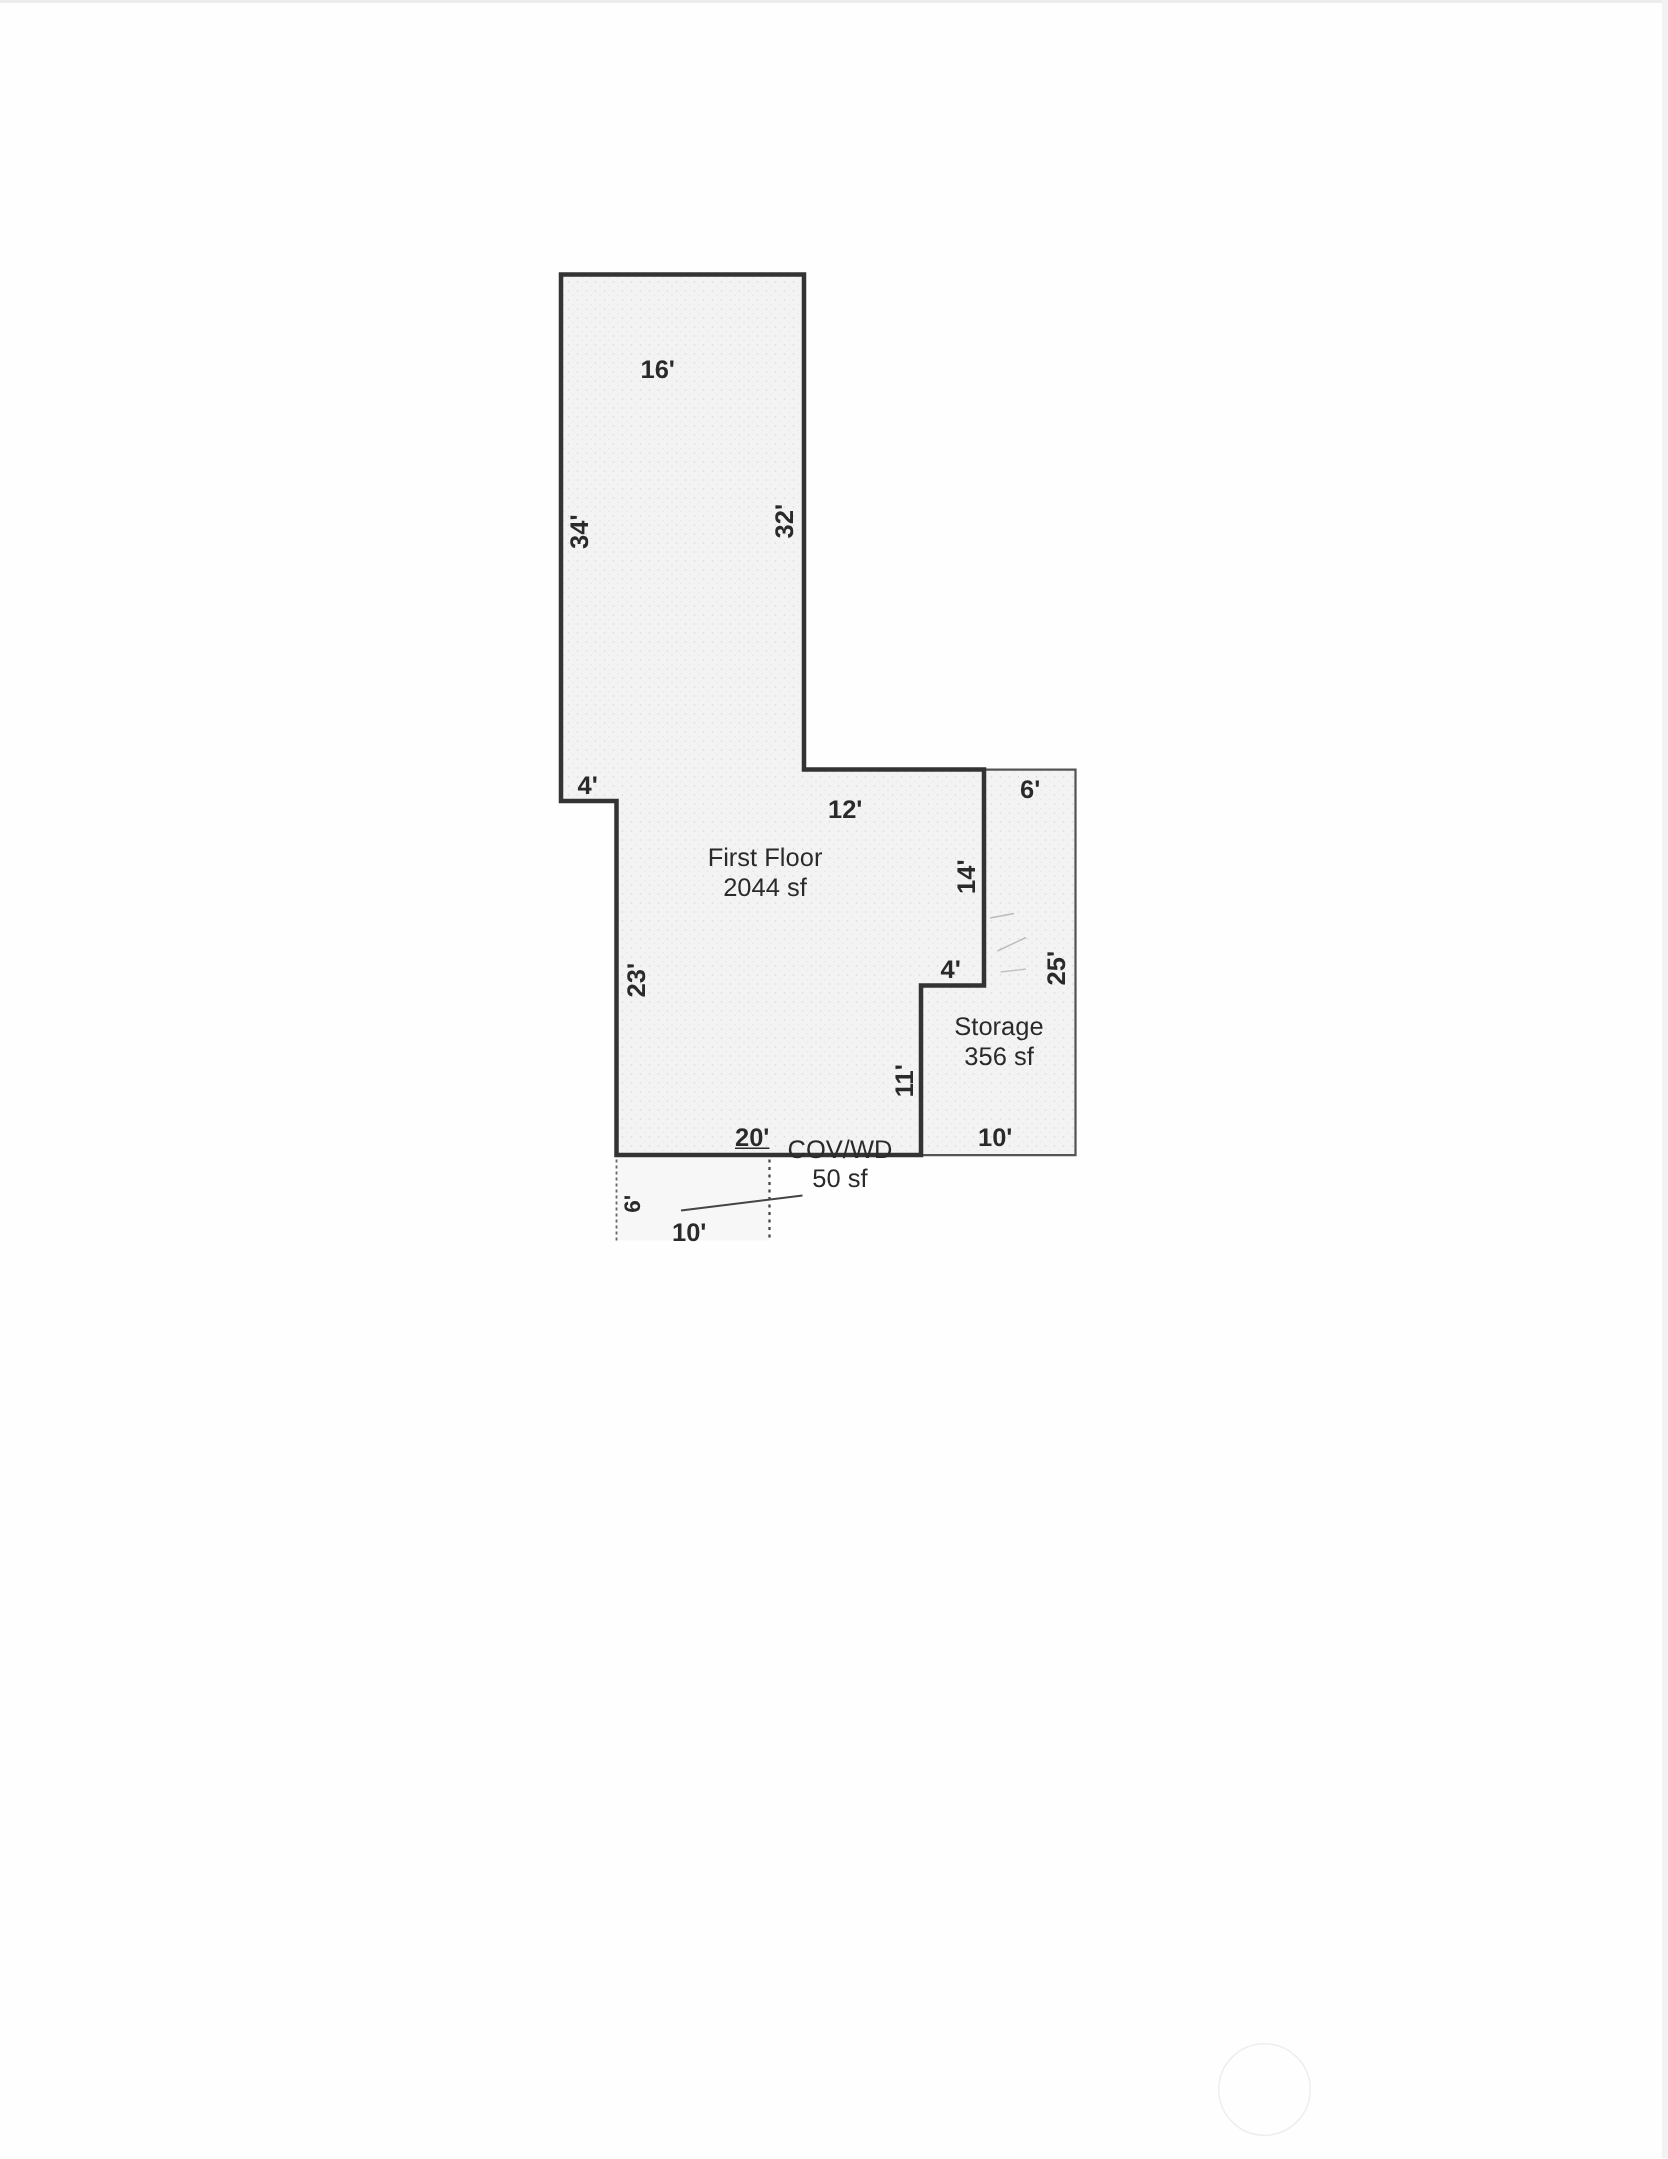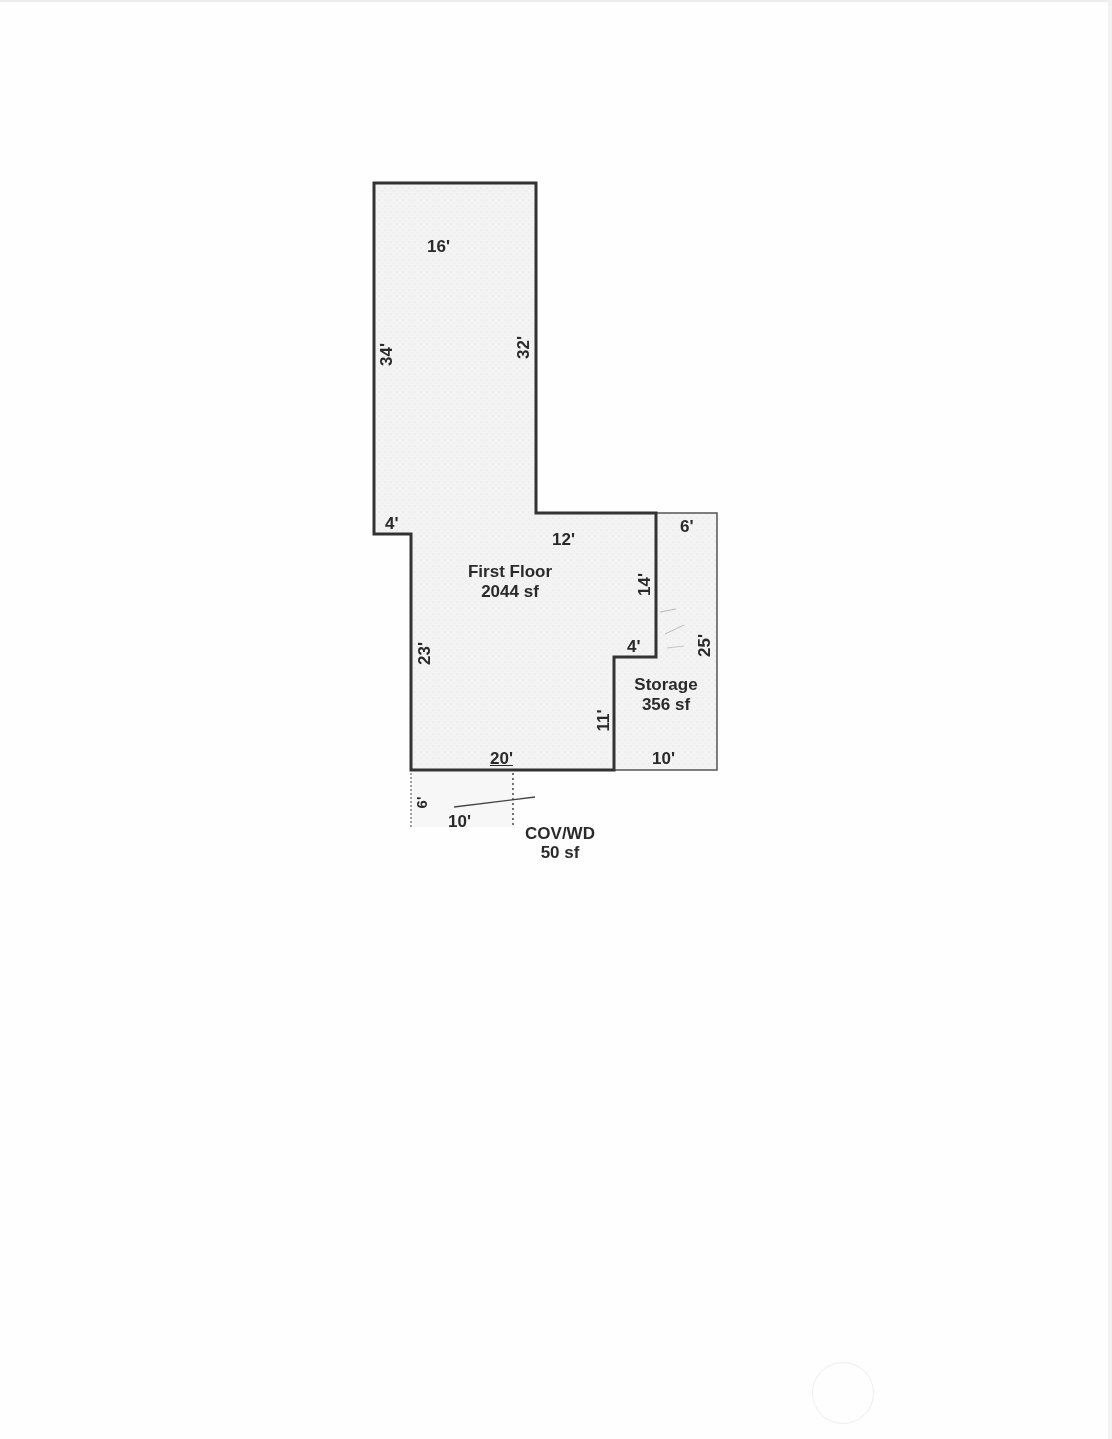--- a/index.html
+++ b/index.html
@@ -2,21 +2,21 @@
 <html><head>
 <meta charset="utf-8">
 <style>
   html,body{margin:0;padding:0;background:#ffffff;}
   body{width:1112px;height:1439px;position:relative;overflow:hidden;font-family:"Liberation Sans",sans-serif;}
   .page{position:absolute;left:0;top:0;width:1112px;height:1439px;background:#fefefe;}
   .edge-r{position:absolute;left:1108px;top:0;width:4px;height:1439px;background:#f2f2f2;}
   .edge-t{position:absolute;left:0;top:0;width:1112px;height:2px;background:#ececec;}
   svg.plan{position:absolute;left:0;top:0;}
   .lbl{position:absolute;font-weight:bold;font-size:17px;color:#2a2a2a;white-space:nowrap;line-height:1;}
-  .area{position:absolute;font-weight:bold;font-size:17px;color:#2a2a2a;text-align:center;line-height:20px;}
+  .area{position:absolute;font-weight:normal;font-size:17px;color:#2a2a2a;text-align:center;line-height:20px;}
   .rot{transform:rotate(-90deg);transform-origin:center center;}
   .stamp{position:absolute;left:812px;top:1362px;width:60px;height:60px;border-radius:50%;border:1px solid #eeeeee;}
 </style>
 </head>
 <body>
 
 <div class="page"></div>
 <div class="edge-t"></div>
 <div class="edge-r"></div>
 
@@ -60,18 +60,18 @@
 <div class="lbl" style="left:448px;top:813px;">10'</div>
 
 <div class="area" style="left:440px;top:562px;width:140px;">
   <div>First Floor</div>
   <div>2044 sf</div>
 </div>
 <div class="area" style="left:616px;top:675px;width:100px;">
   <div>Storage</div>
   <div>356 sf</div>
 </div>
-<div class="area" style="left:506px;top:824px;width:108px;line-height:19px;">
+<div class="area" style="left:506px;top:757px;width:108px;line-height:19px;">
   <div>COV/WD</div>
   <div>50 sf</div>
 </div>
 
 <div class="stamp"></div>
 
 </body></html>

